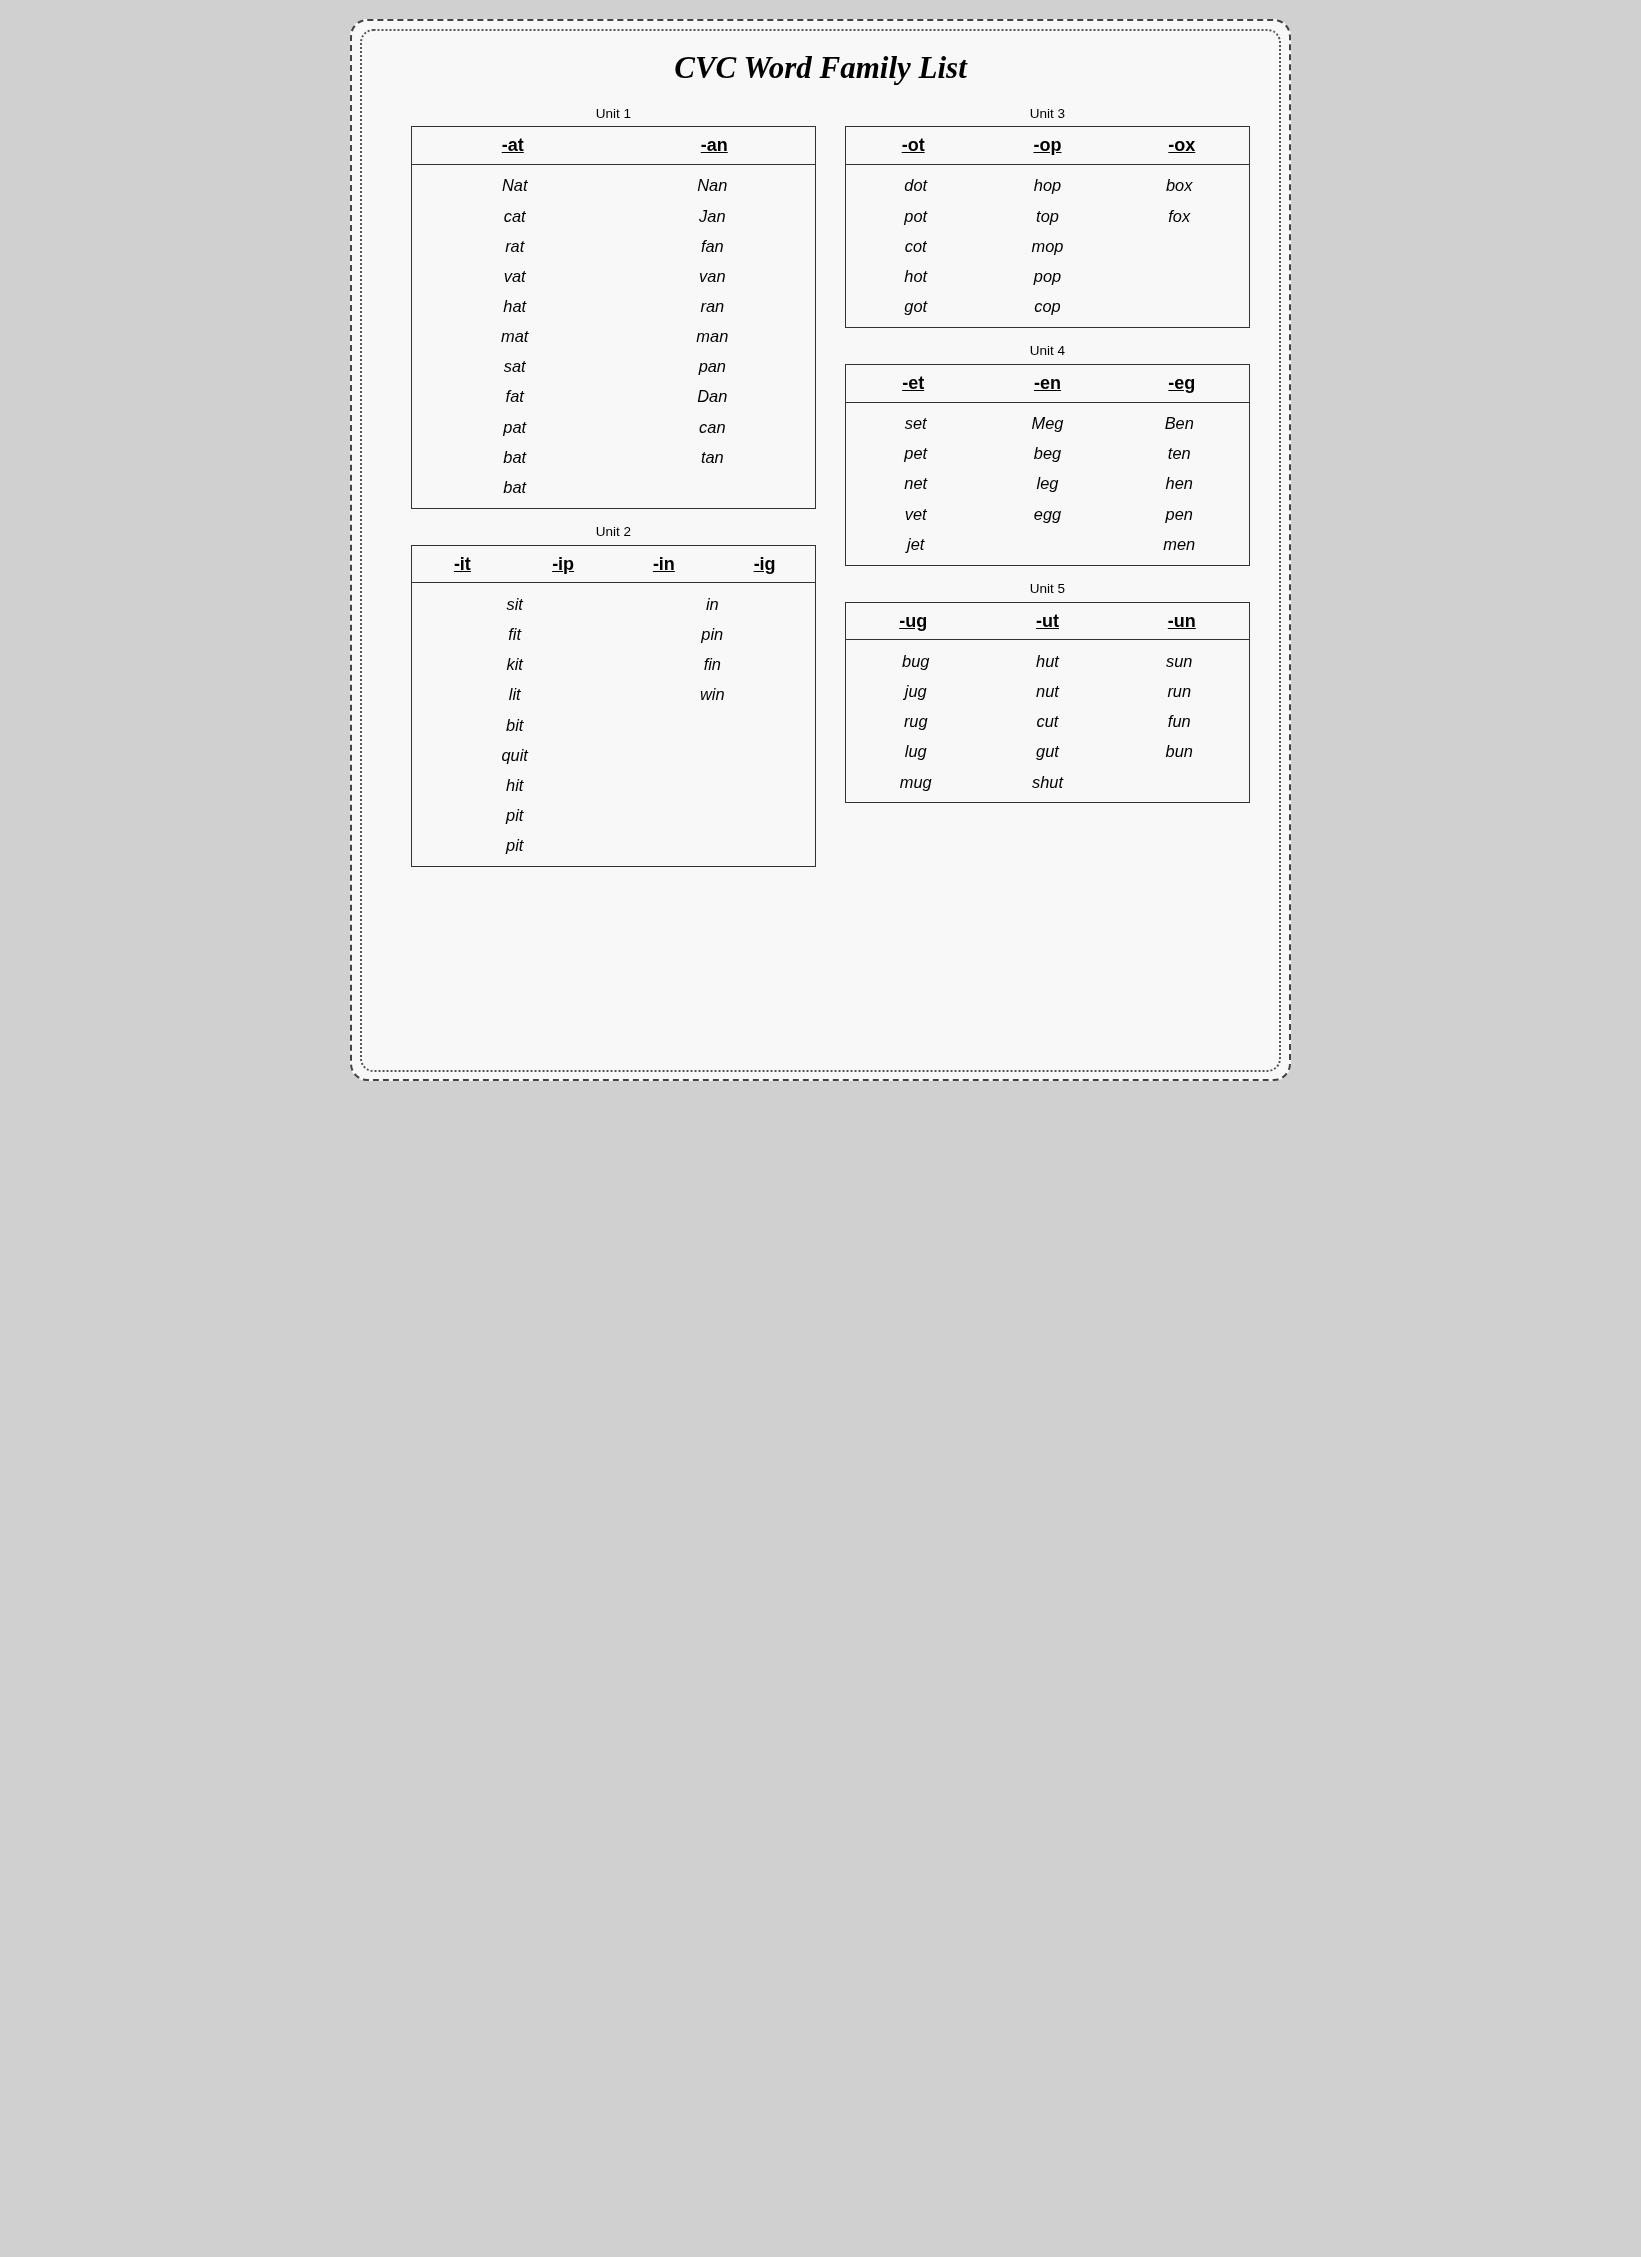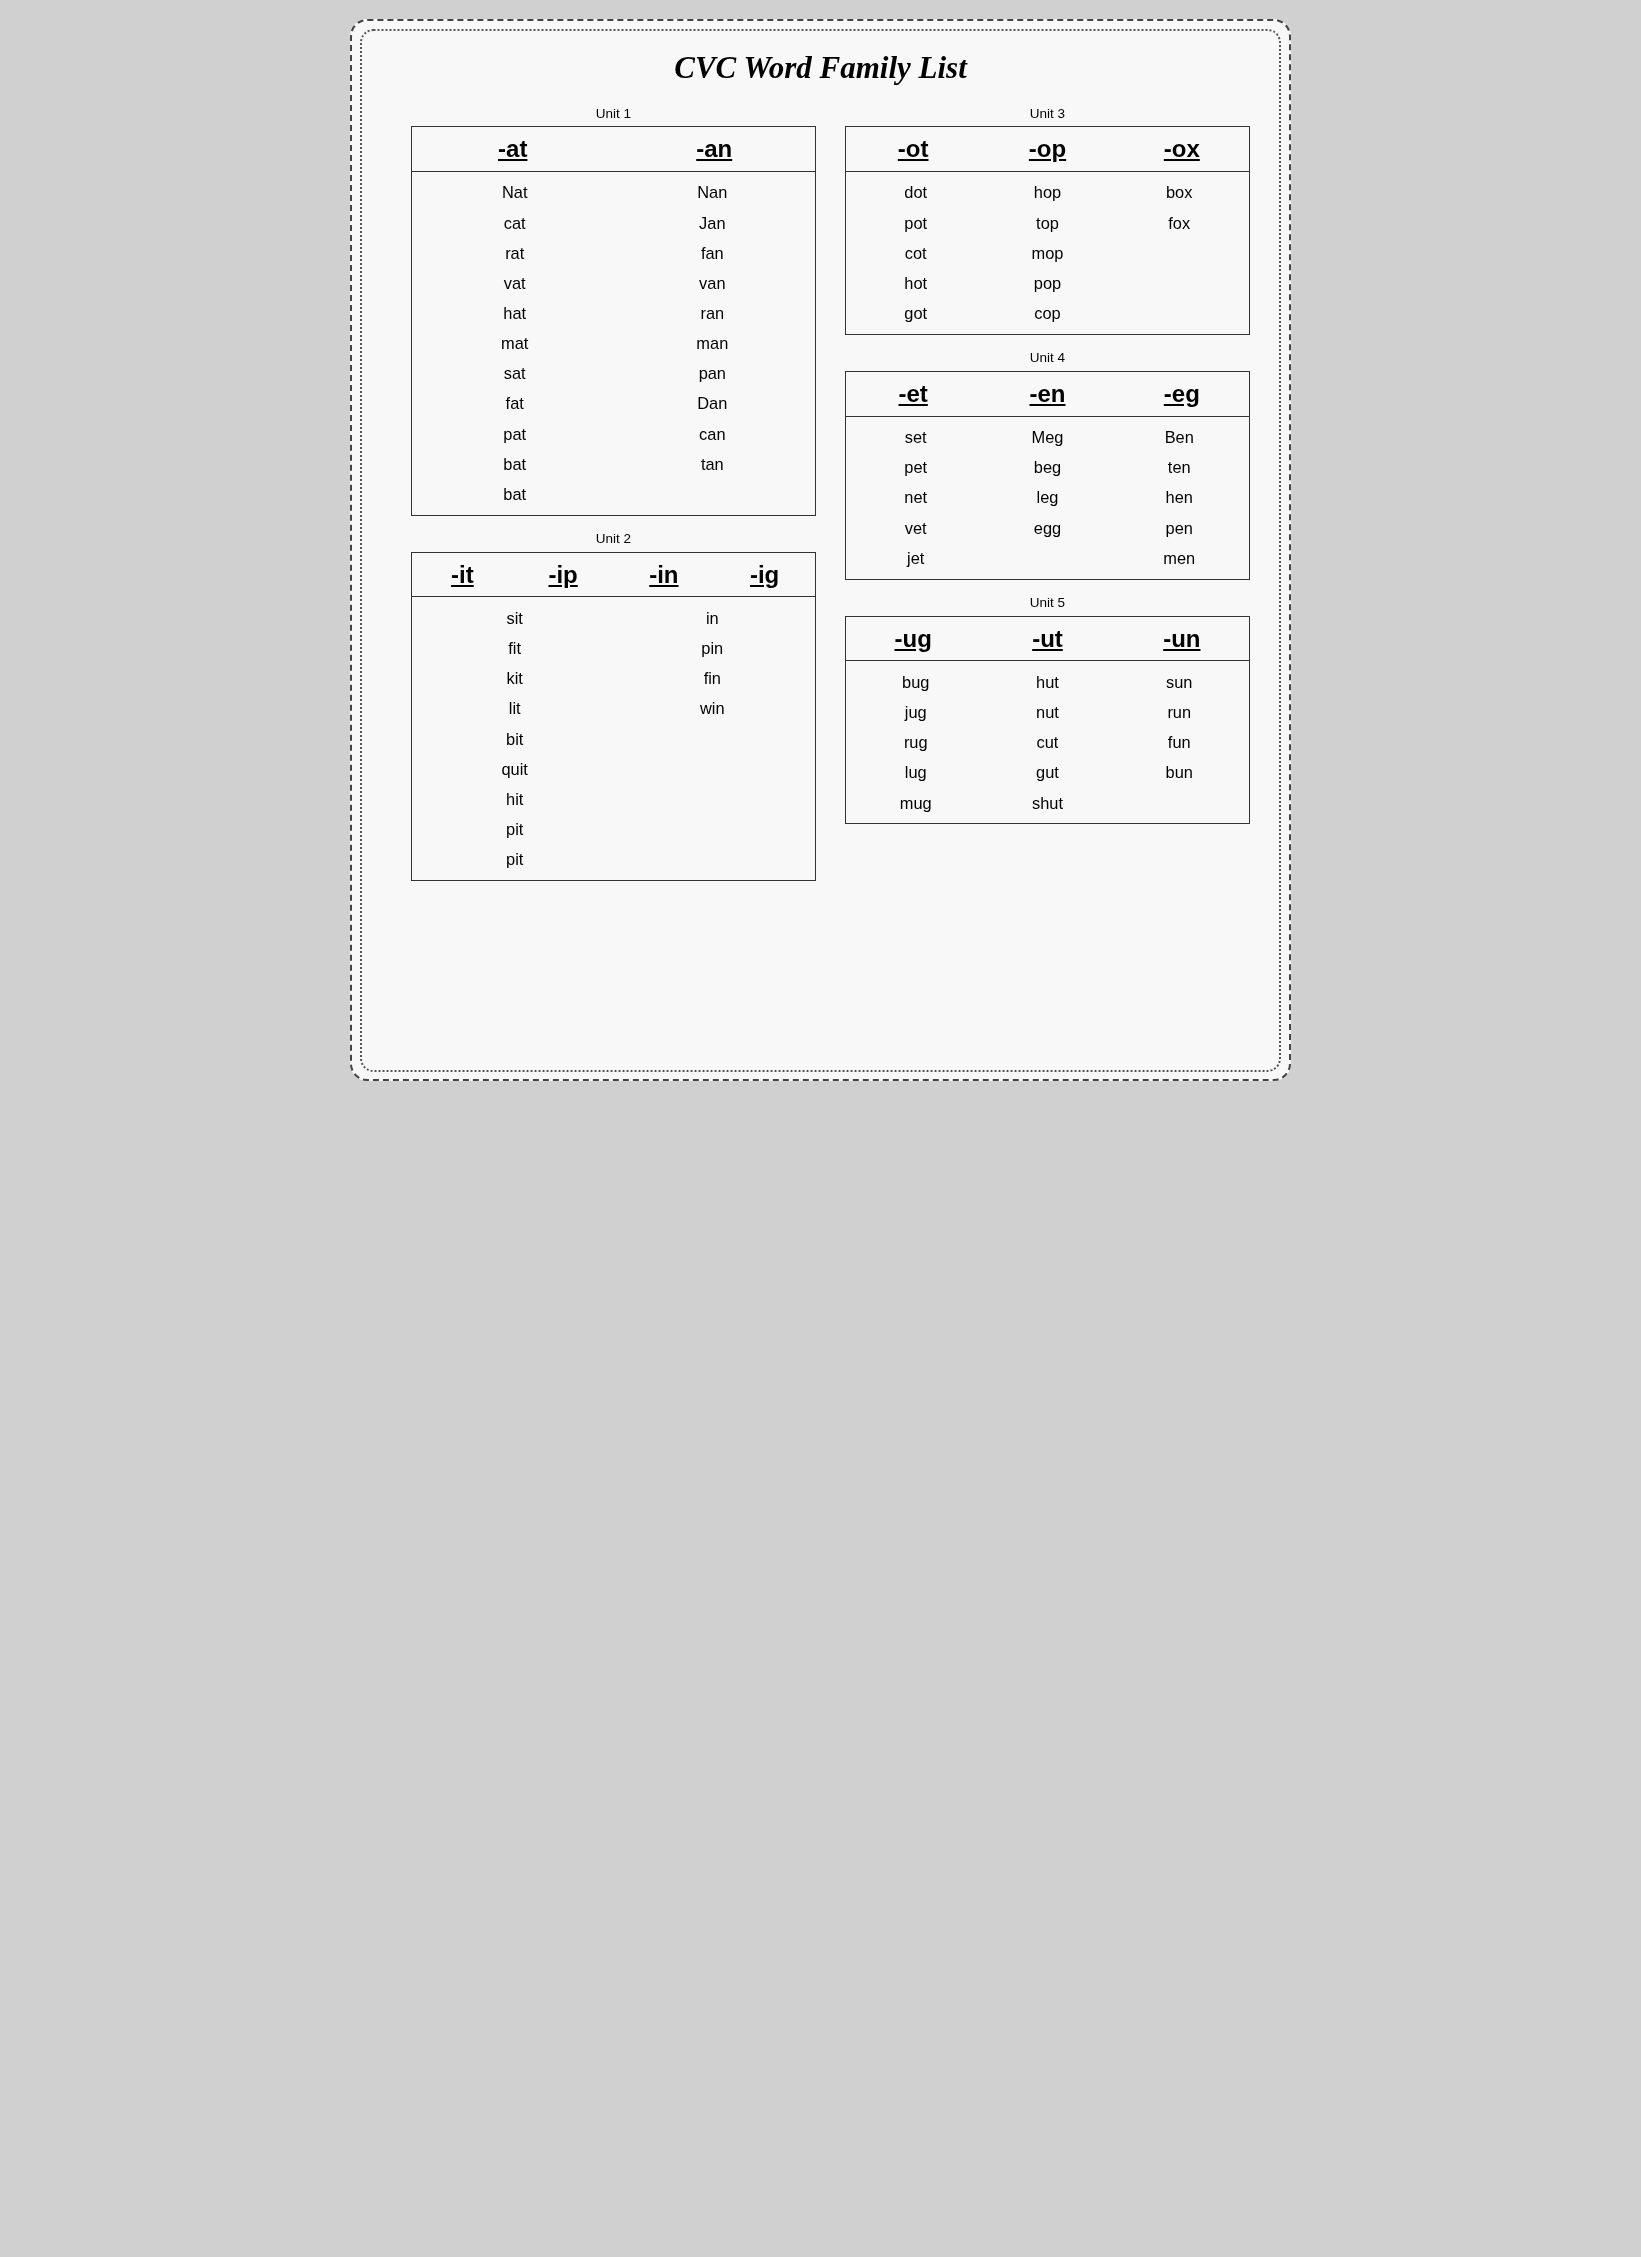--- a/index.html
+++ b/index.html
@@ -72,29 +72,30 @@
 
     .header-row {
       display: flex;
       border-bottom: 1.9px solid #333;
     }
 
     .header-cell {
       flex: 1;
       text-align: center;
       padding: 7.7px 3.9px;
-      font-size: 24px;
+      font-size: 18px;
       font-weight: bold;
       text-decoration: underline;
       font-family: Arial, sans-serif;
     }
 
     .body-rows {
       display: flex;
       padding: 7.7px 3.9px;
+      font-style: italic;
     }
 
     .word-col {
       flex: 1;
       display: flex;
       flex-direction: column;
       align-items: center;
       gap: 3.9px;
     }
 

